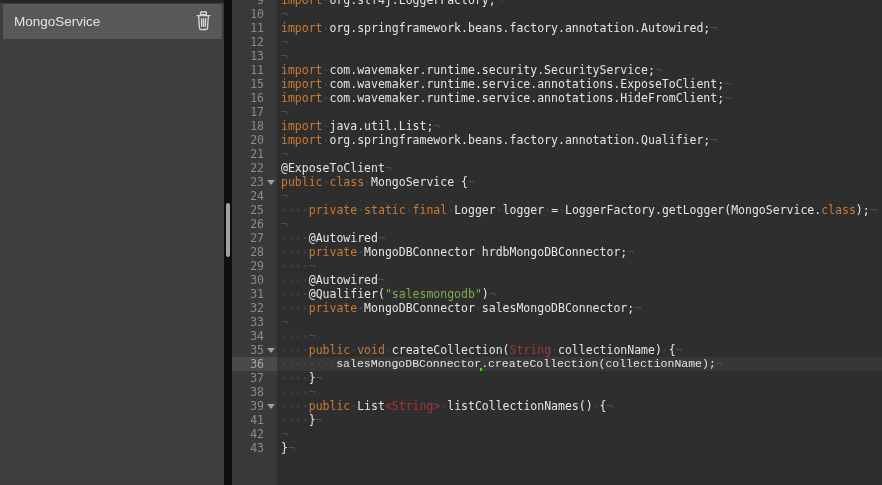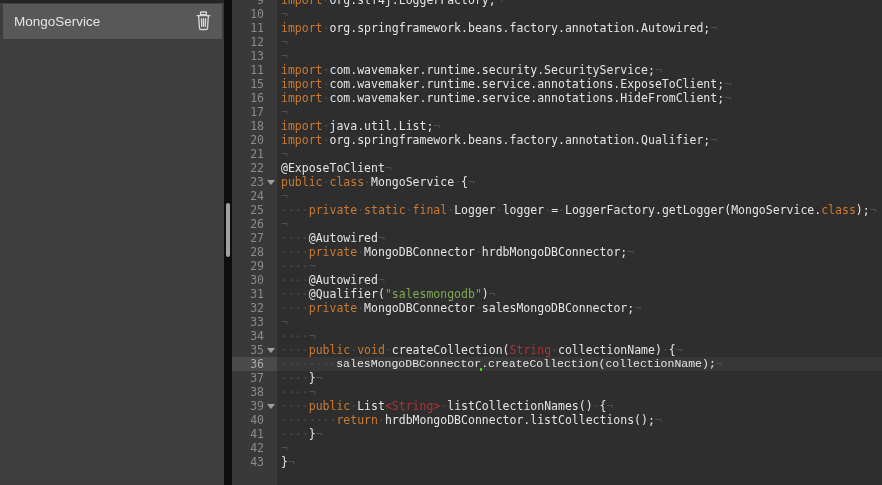--- a/index.html
+++ b/index.html
@@ -97,20 +97,19 @@
         <div class="row"><div class="gut"><span class="num">30</span></div><div class="codeline"><span class="ws">····</span><span class="txt">@Autowired</span><span class="ws">¬</span></div></div>
         <div class="row"><div class="gut"><span class="num">31</span></div><div class="codeline"><span class="ws">····</span><span class="txt">@Qualifier(</span><span class="str">"salesmongodb"</span><span class="txt">)</span><span class="ws">¬</span></div></div>
         <div class="row"><div class="gut"><span class="num">32</span></div><div class="codeline"><span class="ws">····</span><span class="kw">private</span><span class="ws">·</span><span class="txt">MongoDBConnector</span><span class="ws">·</span><span class="txt">salesMongoDBConnector;</span><span class="ws">¬</span></div></div>
         <div class="row"><div class="gut"><span class="num">33</span></div><div class="codeline"><span class="ws">¬</span></div></div>
         <div class="row"><div class="gut"><span class="num">34</span></div><div class="codeline"><span class="ws">····</span><span class="ws">¬</span></div></div>
         <div class="row"><div class="gut"><span class="num">35</span><span class="fold"></span></div><div class="codeline"><span class="ws">····</span><span class="kw">public</span><span class="ws">·</span><span class="kw">void</span><span class="ws">·</span><span class="txt">createCollection(</span><span class="typ">String</span><span class="ws">·</span><span class="txt">collectionName)</span><span class="ws">·</span><span class="txt">{</span><span class="ws">¬</span></div></div>
         <div class="row active"><div class="gut"><span class="num">36</span></div><div class="codeline"><span class="ws">········</span><span class="txt">salesMongoDBConnector</span><span class="caret"></span><span class="txt">.createCollection(collectionName);</span><span class="ws">¬</span></div></div>
         <div class="row"><div class="gut"><span class="num">37</span></div><div class="codeline"><span class="ws">····</span><span class="txt">}</span><span class="ws">¬</span></div></div>
         <div class="row"><div class="gut"><span class="num">38</span></div><div class="codeline"><span class="ws">····</span><span class="ws">¬</span></div></div>
         <div class="row"><div class="gut"><span class="num">39</span><span class="fold"></span></div><div class="codeline"><span class="ws">····</span><span class="kw">public</span><span class="ws">·</span><span class="txt">List</span><span class="typ">&lt;String&gt;</span><span class="ws">·</span><span class="txt">listCollectionNames()</span><span class="ws">·</span><span class="txt">{</span><span class="ws">¬</span></div></div>
-        <div class="row"><div class="gut"><span class="num">40</span></div><div class="codeline"><span class="ws">········</span><span class="kw">return</span><span class="ws">·</span><span class="txt">hrdbMongoDBConnector.listCollections();</span><span class="ws">¬</span></div></div>
         <div class="row"><div class="gut"><span class="num">41</span></div><div class="codeline"><span class="ws">····</span><span class="txt">}</span><span class="ws">¬</span></div></div>
         <div class="row"><div class="gut"><span class="num">42</span></div><div class="codeline"><span class="ws">¬</span></div></div>
         <div class="row"><div class="gut"><span class="num">43</span></div><div class="codeline"><span class="txt">}</span><span class="ws">¬</span></div></div>
       </div>
   </div>
 
 </div>
 
 </body></html>

